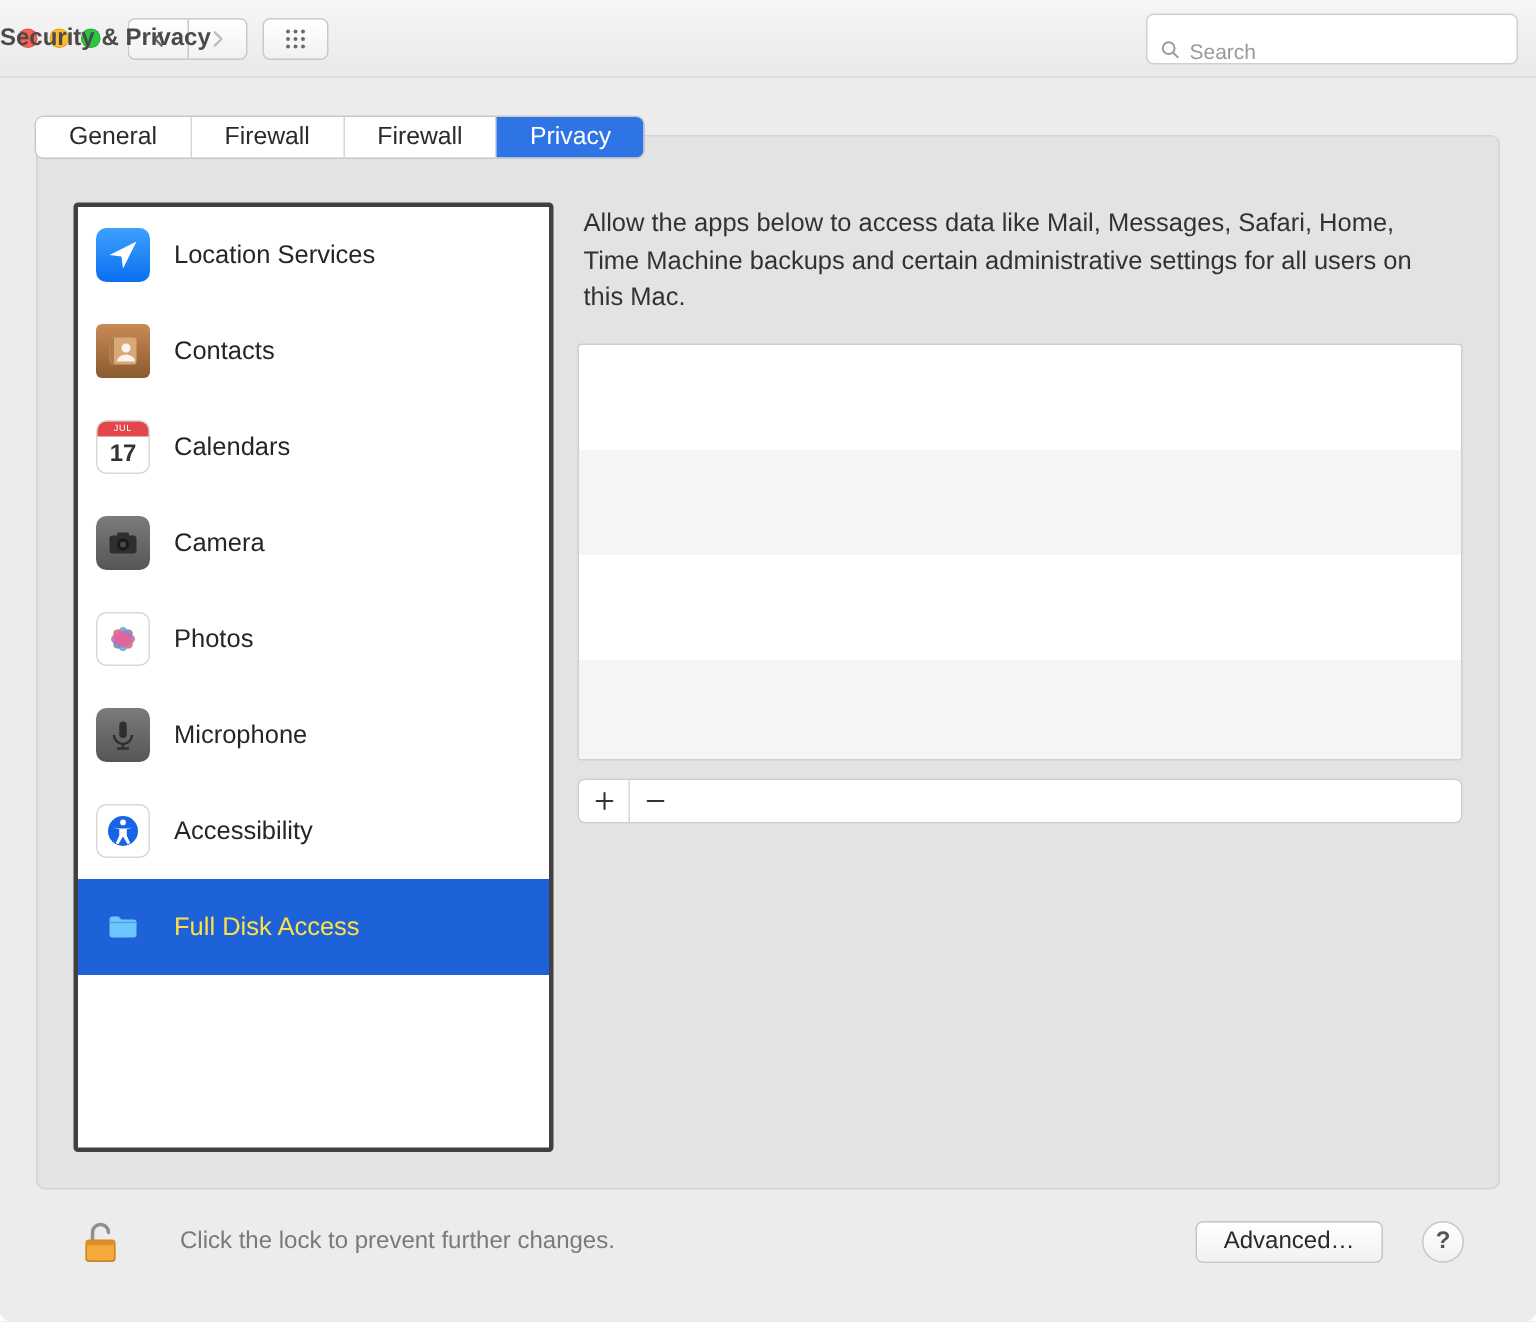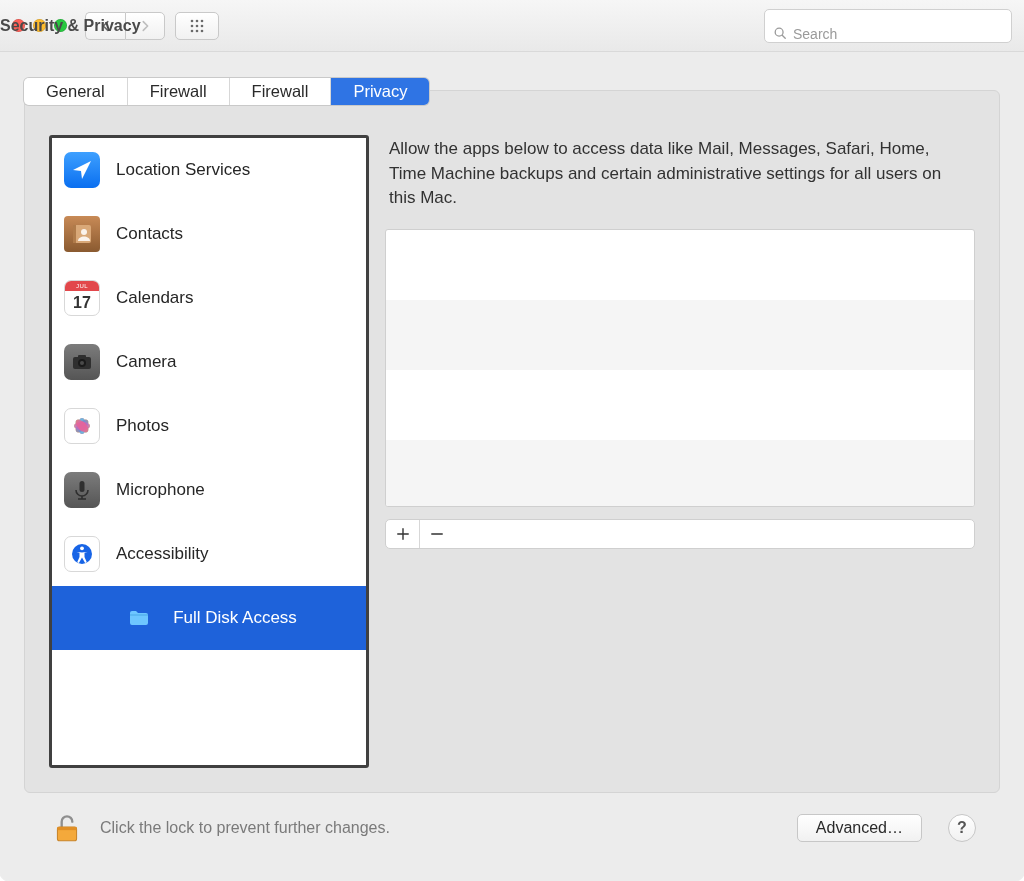--- a/index.html
+++ b/index.html
@@ -86,21 +86,21 @@
     
     .sidebar {
       width: 320px; background:#ffffff; border:3px solid #404040; border-radius:3px;
       overflow:hidden;
     }
     .sbitem {
       display:flex; align-items:center; gap:16px;
       padding: 14px 12px;
       font-size: 17px; color:#262626;
     }
-    .sbitem.selected { background:#1e62da; color:#ffffff;justify-content:center; }
+    .sbitem.selected { background:#1e62da; color:#fde047; }
     .sbicon { width:36px; height:36px; border-radius:7px; display:flex; align-items:center; justify-content:center; flex-shrink:0; }
     .sbicon svg { width: 24px; height: 24px; }
     
     .ic-location { background: linear-gradient(#3ea0ff,#0a6ff0); }
     .ic-contacts { background: linear-gradient(#c88a56,#8a5a30); border-radius:4px; }
     .ic-calendar { background:#fff; border:1px solid #d8d8d8; position:relative; }
     .ic-calendar .calhdr{ position:absolute; top:0; left:0; right:0; height:10px; background:#e2474b; border-radius:6px 6px 0 0; color:#fff; font-size:6px; display:flex; align-items:center; justify-content:center; letter-spacing:0.5px;}
     .ic-calendar .caldate{ position:absolute; top:10px; left:0; right:0; bottom:0; display:flex; align-items:center; justify-content:center; font-size:16px; font-weight:600; color:#333;}
     .ic-reminders { background:#fff; border:1px solid #d8d8d8; }
     .ic-photos { background:#fff; border:1px solid #d8d8d8; }
@@ -131,21 +131,21 @@
       width:34px; height:28px; display:flex; align-items:center; justify-content:center;
       font-size:18px; color:#444;
     }
     .addremove .ab:first-child { border-right:1px solid #d7d7d7; }
     
     .footer {
       height: 70px; display:flex; align-items:center; padding: 0 24px;
       gap: 14px;
     }
     .lockicon { width:38px; height:38px; display:flex; align-items:center; justify-content:center; }
-    .locktxt { font-size:16px; color:#7a7a7a; }
+    .locktxt { font-size:16px; color:#7a7a7a;margin-left:20px; }
     .footer .spacer { flex:1; }
     .advbtn {
       background: linear-gradient(#ffffff,#f1f1f1);
       border:1px solid #c7c7c7; border-radius:5px;
       padding: 4px 18px; font-size:16px; color:#2a2a2a;
     }
     .helpbtn {
       width:28px; height:28px; border-radius:50%;
       background: linear-gradient(#ffffff,#f1f1f1);
       border:1px solid #c7c7c7; margin-left:12px;

